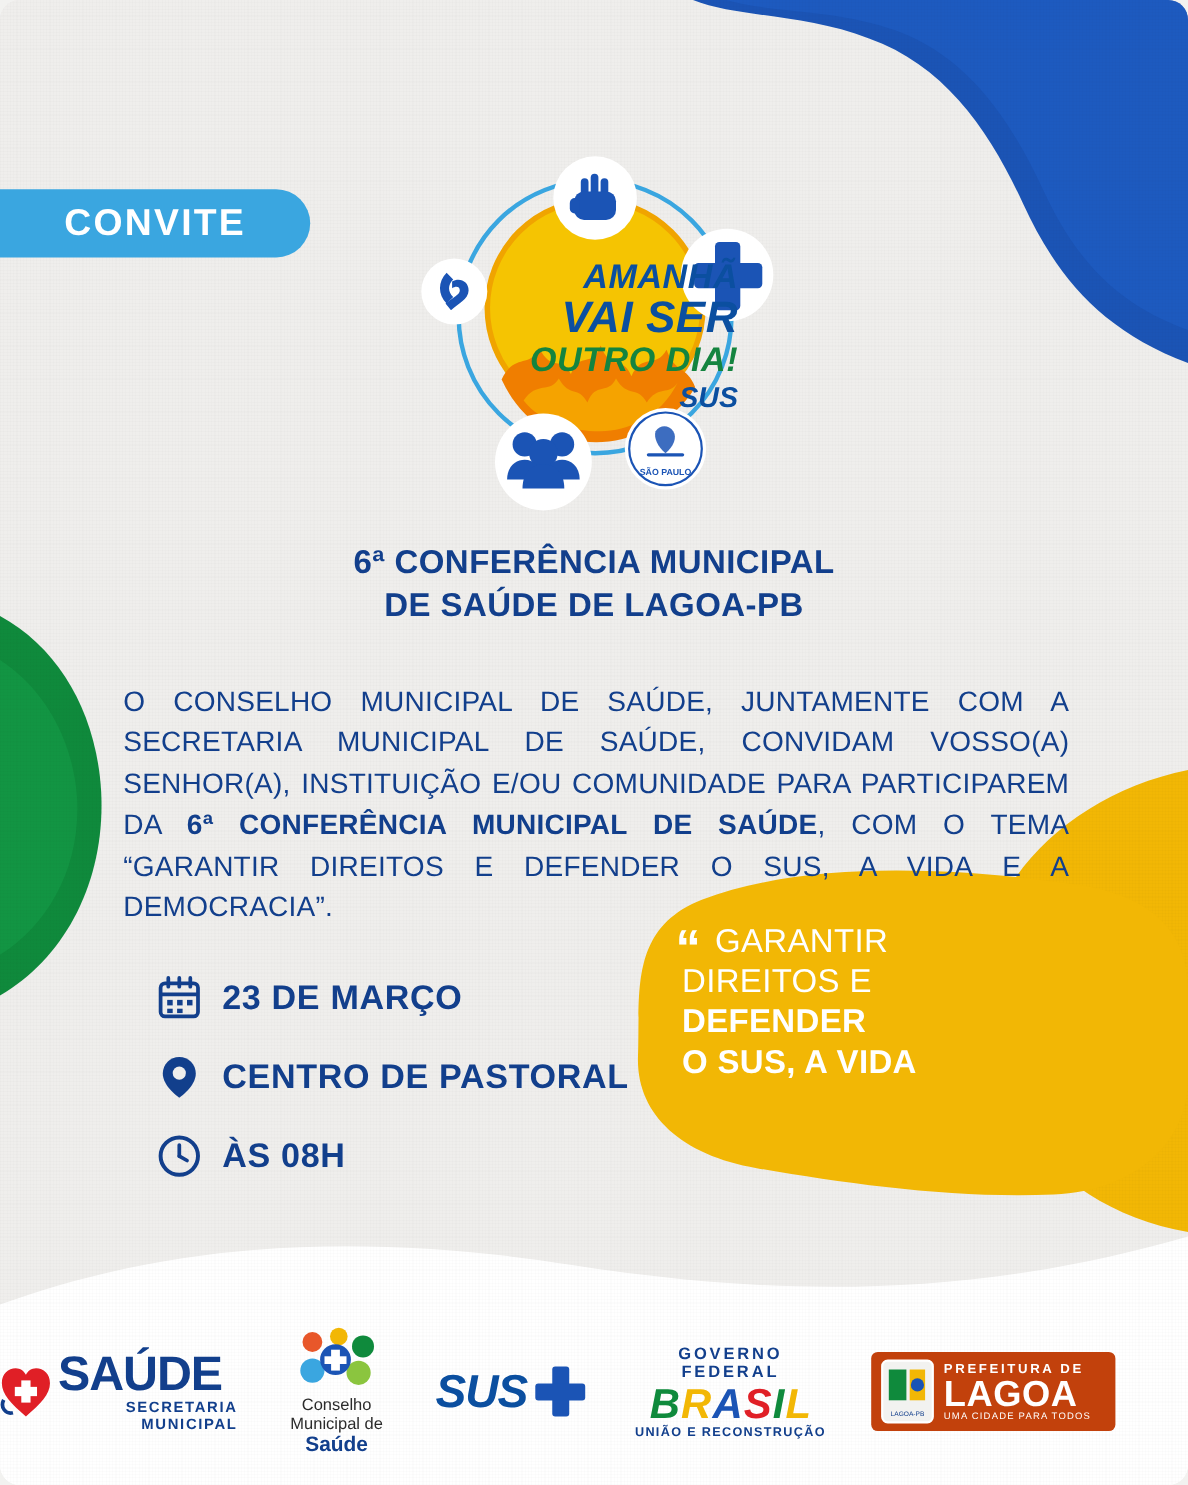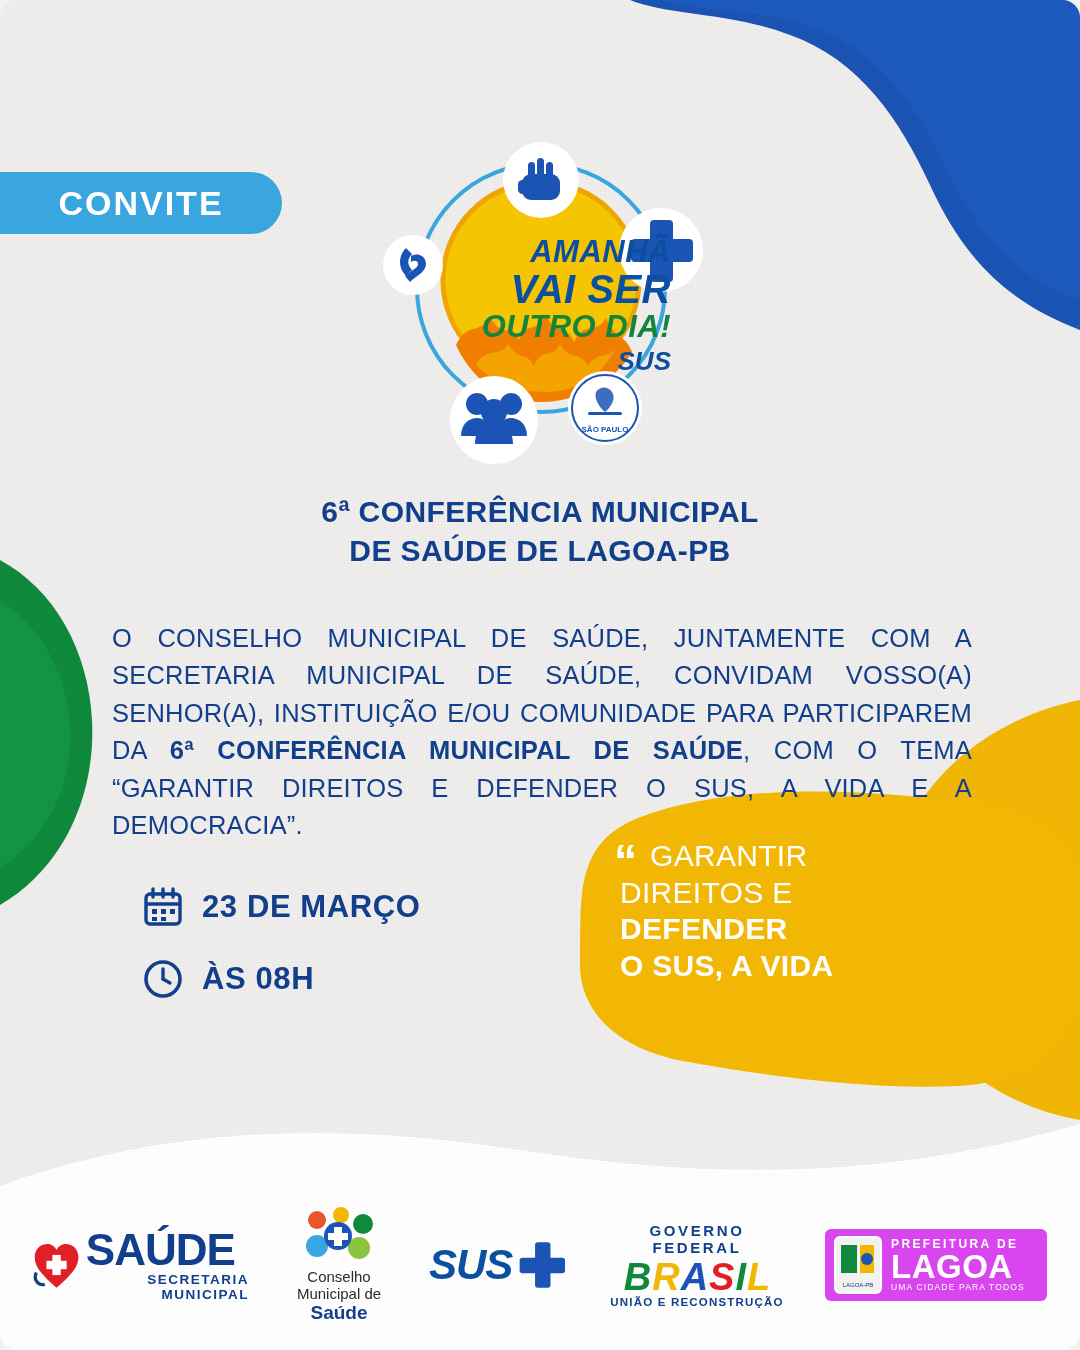--- a/index.html
+++ b/index.html
@@ -193,21 +193,20 @@
     z-index: 8;
   }
   .footer-logos {
     position: absolute;
     left: 0;
     bottom: 30px;
     width: 1080px;
     height: 110px;
     display: flex;
     align-items: center;
-    justify-content: center;
     gap: 34px;
   }
   .logo { position: relative; height: 100px; display: flex; align-items: center; }
   
   .logo-saude { width: 216px; }
   .logo-saude .ls-main {
     font-size: 44px; font-weight: bold; color: #123f8c; letter-spacing: -1px; line-height: 1;
   }
   .logo-saude .ls-sub {
     font-size: 13.5px; font-weight: bold; color: #123f8c; letter-spacing: 1.5px; text-align: right;
@@ -225,21 +224,21 @@
   .logo-gov { width: 188px; text-align: center; }
   .logo-gov .lg-top { font-size: 15px; font-weight: bold; color: #123f8c; letter-spacing: 2.6px; }
   .logo-gov .lg-bottom { font-size: 11.5px; font-weight: bold; color: #123f8c; letter-spacing: 1.2px; }
   .brasil-letters { display: flex; justify-content: center; align-items: flex-end; height: 40px; gap: 1px; }
   .brasil-letters span {
     font-size: 38px; font-weight: bold; font-style: italic; line-height: 1;
   }
   
   .logo-prefeitura { width: 222px; display: flex; align-items: center; }
   .lp-badge {
-    width: 222px; height: 72px; background: #d946ef; border-radius: 6px;
+    width: 222px; height: 72px; background: #c2410c; border-radius: 6px;
     display: flex; align-items: center; padding-left: 66px; box-sizing: border-box;
     position: relative;
   }
   .lp-texts { color: #fff; line-height: 1; }
   .lp-t1 { font-size: 12px; letter-spacing: 2.4px; font-weight: bold; }
   .lp-t2 { font-size: 33px; font-weight: bold; letter-spacing: 0.5px; }
   .lp-t3 { font-size: 8.6px; letter-spacing: 1.1px; }
 </style>
 </head>
 <body>
@@ -349,20 +348,29 @@
           <rect x="29" y="24" width="5" height="5" fill="#123f8c"></rect>
           <rect x="11" y="32" width="5" height="4" fill="#123f8c"></rect>
           <rect x="20" y="32" width="5" height="4" fill="#123f8c"></rect>
         </svg>
       </span>
       <span class="info-label">23 DE MARÇO</span>
     </div>
     <div class="info-row">
       <span class="info-icon">
         <svg width="44" height="44" viewBox="0 0 44 44">
+          <path d="M22 4 C13.7 4 7 10.7 7 19 C7 31 22 41 22 41 C22 41 37 31 37 19 C37 10.7 30.3 4 22 4 Z" fill="#123f8c"></path>
+          <circle cx="22" cy="18.5" r="6" fill="#efeeec"></circle>
+        </svg>
+      </span>
+      <span class="info-label">CENTRO DE PASTORAL</span>
+    </div>
+    <div class="info-row">
+      <span class="info-icon">
+        <svg width="44" height="44" viewBox="0 0 44 44">
           <circle cx="22" cy="22" r="17" fill="none" stroke="#123f8c" stroke-width="3.6"></circle>
           <line x1="22" y1="22" x2="22" y2="12" stroke="#123f8c" stroke-width="3.4" stroke-linecap="round"></line>
           <line x1="22" y1="22" x2="29" y2="26" stroke="#123f8c" stroke-width="3.4" stroke-linecap="round"></line>
         </svg>
       </span>
       <span class="info-label">ÀS 08H</span>
     </div>
   </div>
 
   <svg class="quote-blob" width="502" height="300" viewBox="0 0 502 300">

